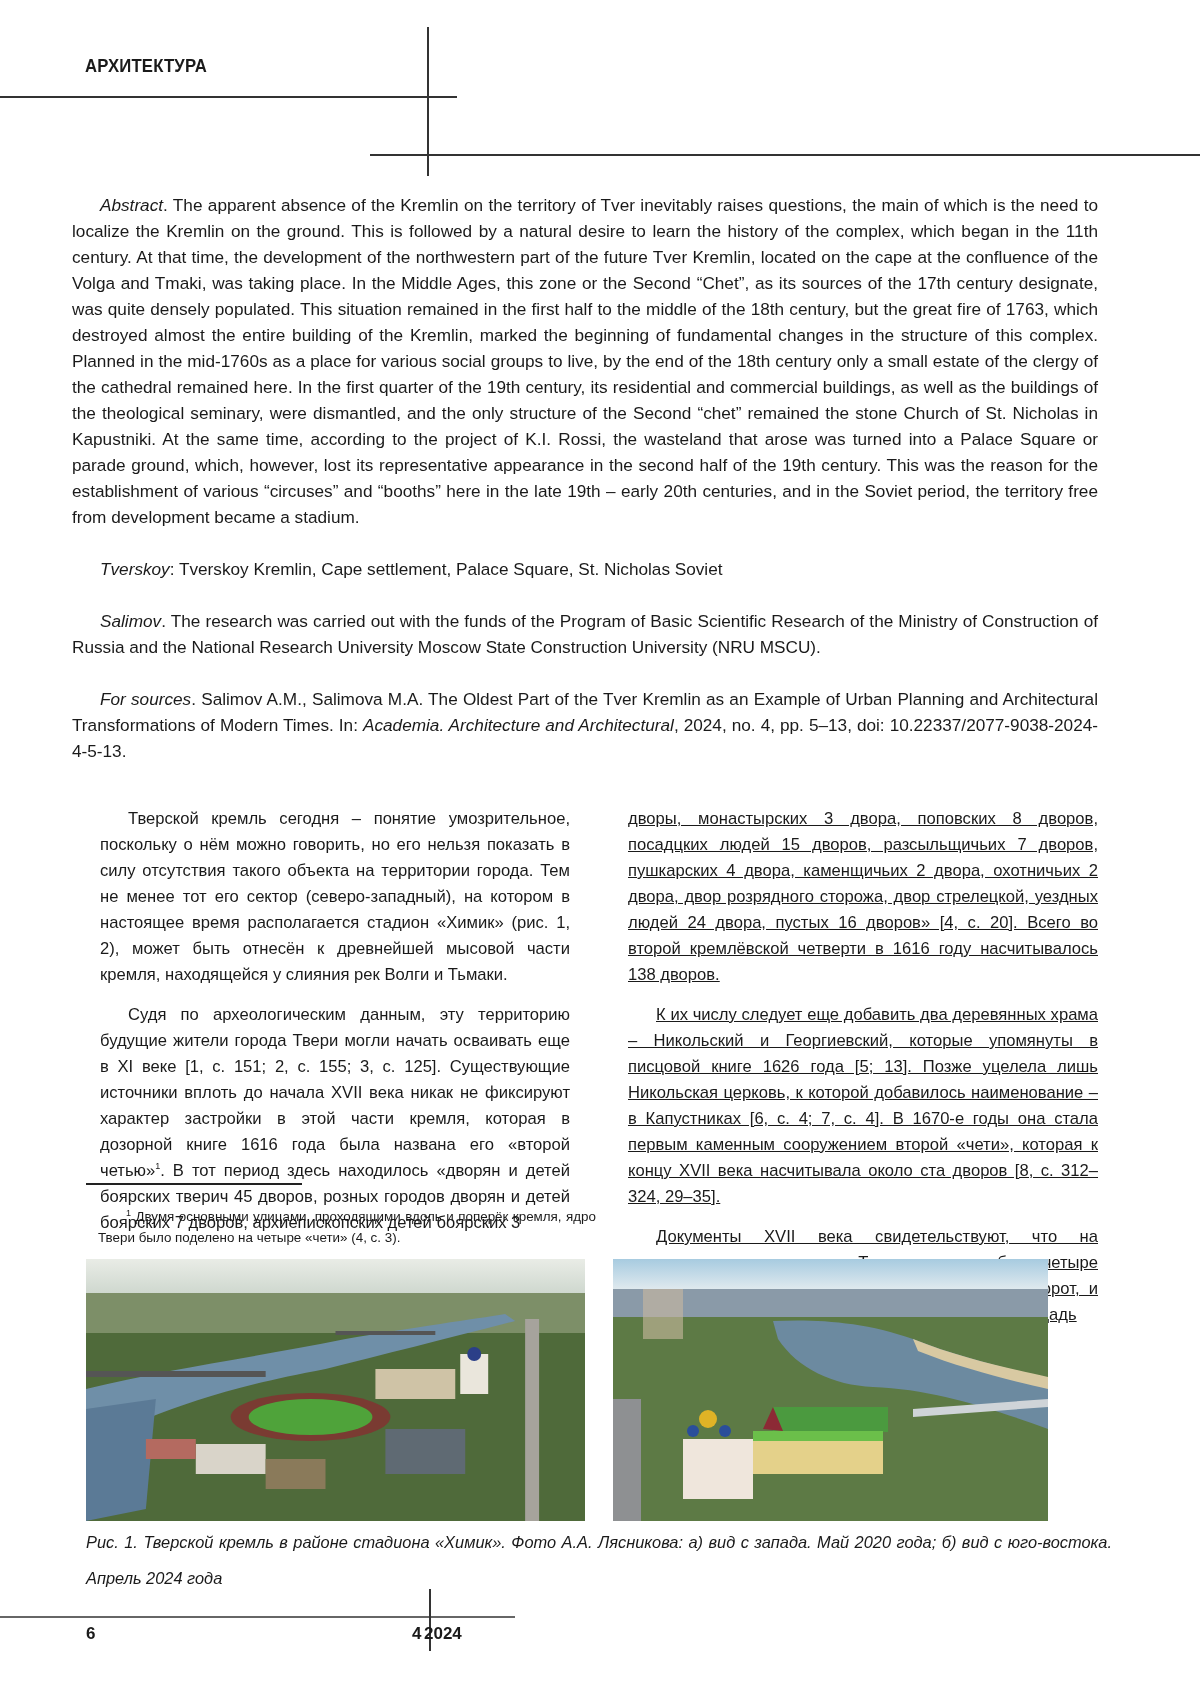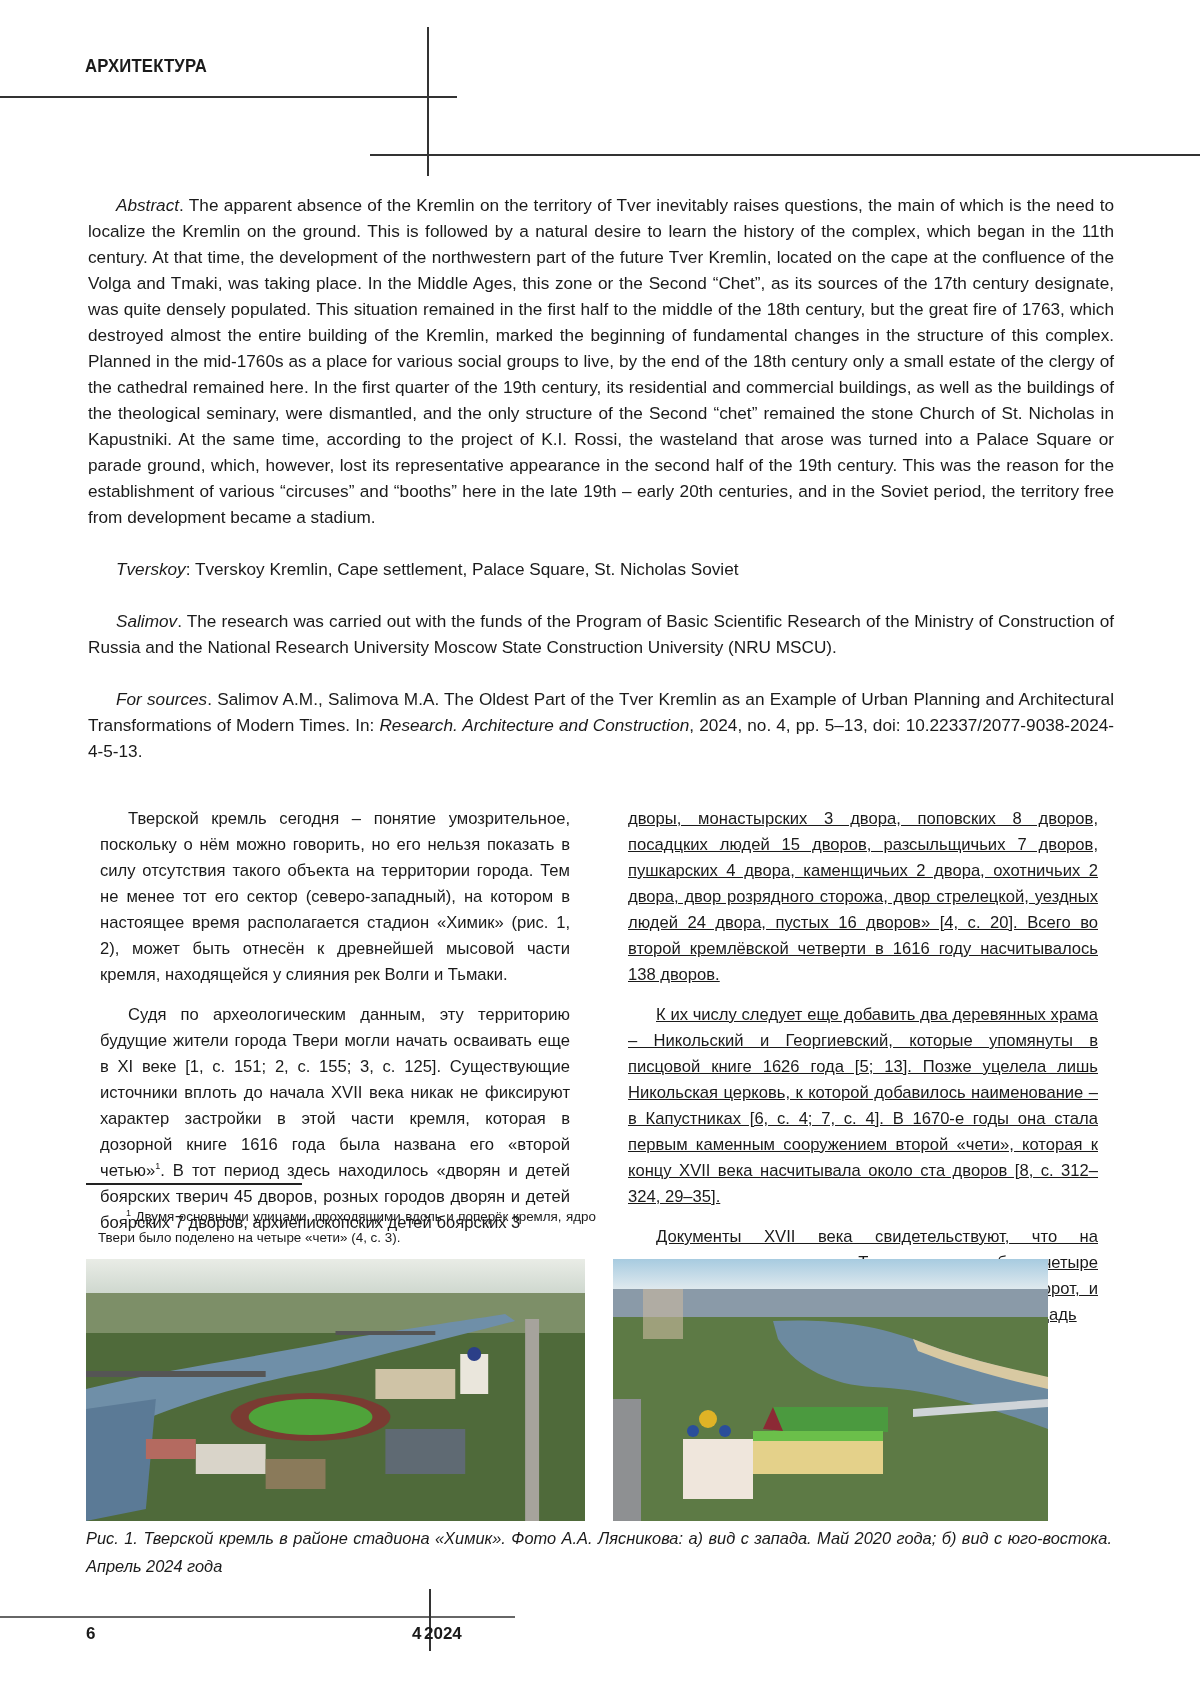--- a/index.html
+++ b/index.html
@@ -1,35 +1,35 @@
 <!DOCTYPE html>
 <html><head>
 <meta charset="utf-8">
 <style>
   html, body { margin: 0; padding: 0; background: #ffffff; }
   body { width: 1200px; height: 1697px; position: relative; overflow: hidden; color: #1a1a1a;
          font-family: "DejaVu Sans Condensed", "Liberation Sans", sans-serif; }
   .rule { position: absolute; background: #333; }
   .section-title { position: absolute; left: 85px; top: 55px; font-family: "Liberation Sans", sans-serif;
          font-weight: bold; font-size: 19px; letter-spacing: 0.2px; transform: scaleX(0.88); transform-origin: left; }
-  .abs { position: absolute; left: 88px; width: 1026px; font-family: "Liberation Sans", sans-serif;
+  .abs { position: absolute; left: 72px; width: 1026px; font-family: "Liberation Sans", sans-serif;
          font-size: 17.2px; line-height: 26px; text-align: justify; text-indent: 28px; margin: 0; }
   .abs i { font-style: italic; }
   .col { position: absolute; width: 498px; font-family: "Liberation Sans", sans-serif; font-size: 16.6px;
          line-height: 26px; text-align: justify; }
   .col p { margin: 14px; text-indent: 28px; }
   .col p.cont { text-indent: 0; }
   .fn-rule { position: absolute; left: 86px; top: 1183px; width: 216px; height: 1.5px; background: #222; }
   .footnote { position: absolute; left: 86px; top: 1194px; width: 498px; font-family: "Liberation Sans", sans-serif;
          font-size: 13.4px; line-height: 21px; text-align: justify; margin: 12px; text-indent: 28px; }
   .footnote sup, .col sup { font-size: 9px; vertical-align: super; line-height: 0; }
   .photo { position: absolute; top: 1259px; height: 262px; overflow: hidden; }
   .photo svg { display: block; width: 100%; height: 100%; }
   .caption { position: absolute; left: 86px; top: 1524px; width: 1026px; font-family: "Liberation Sans", sans-serif;
-         font-style: italic; font-size: 16.4px; line-height: 28px; text-align: justify; margin: 0; }
+         font-style: italic; font-size: 16.4px; line-height: 36px; text-align: justify; margin: 0; }
   .foot-num { position: absolute; font-family: "Liberation Sans", sans-serif; font-weight: bold; font-size: 17px; top: 1624px; }
 </style>
 </head>
 <body>
 
 <div class="rule" style="left:0;top:96px;width:457px;height:1.5px;"></div>
 <div class="rule" style="left:427px;top:27px;width:1.5px;height:149px;"></div>
 <div class="rule" style="left:370px;top:154px;width:830px;height:1.5px;"></div>
 <div class="section-title">АРХИТЕКТУРА</div>
 
@@ -39,21 +39,21 @@
 
 <p class="abs" style="top:556px;">
   <i>Tverskoy</i><span>: Tverskoy Kremlin, Cape settlement, Palace Square, St. Nicholas Soviet</span>
 </p>
 
 <p class="abs" style="top:608px;">
   <i>Salimov</i><span>. The research was carried out with the funds of the Program of Basic Scientific Research of the Ministry of Construction of Russia and the National Research University Moscow State Construction University (NRU MSCU).</span>
 </p>
 
 <p class="abs" style="top:686px;">
-  <i>For sources</i><span>. Salimov A.M., Salimova M.A. The Oldest Part of the Tver Kremlin as an Example of Urban Planning and Architectural Transformations of Modern Times. In: </span><i>Research. Architecture and Construction</i><span>, 2024, no. 4, pp. 5–13, doi: 10.22337/2077-9038-2024-4-5-13.</span>
+  <i>For sources</i><span>. Salimov A.M., Salimova M.A. The Oldest Part of the Tver Kremlin as an Example of Urban Planning and Architectural Transformations of Modern Times. In: </span><i>Academia. Architecture and Architectural</i><span>, 2024, no. 4, pp. 5–13, doi: 10.22337/2077-9038-2024-4-5-13.</span>
 </p>
 
 <div class="col" style="left:86px;top:792px;">
   <p>Тверской кремль сегодня – понятие умозрительное, поскольку о нём можно говорить, но его нельзя показать в силу отсутствия такого объекта на территории города. Тем не менее тот его сектор (северо-западный), на котором в настоящее время располагается стадион «Химик» (рис. 1, 2), может быть отнесён к древнейшей мысовой части кремля, находящейся у слияния рек Волги и Тьмаки.</p>
   <p><span>Судя по археологическим данным, эту территорию будущие жители города Твери могли начать осваивать еще в XI веке [1, с. 151; 2, с. 155; 3, с. 125]. Существующие источники вплоть до начала XVII века никак не фиксируют характер застройки в этой части кремля, которая в дозорной книге 1616 года была названа его «второй четью»</span><sup>1</sup><span>. В тот период здесь находилось «дворян и детей боярских тверич 45 дворов, розных городов дворян и детей боярских 7 дворов, архиепископских детей боярских 3</span></p>
 </div>
 
 <div class="fn-rule"></div>
 <p class="footnote"><sup>1</sup><span> Двумя основными улицами, проходящими вдоль и поперёк кремля, ядро Твери было поделено на четыре «чети» (4, с. 3).</span></p>
 

